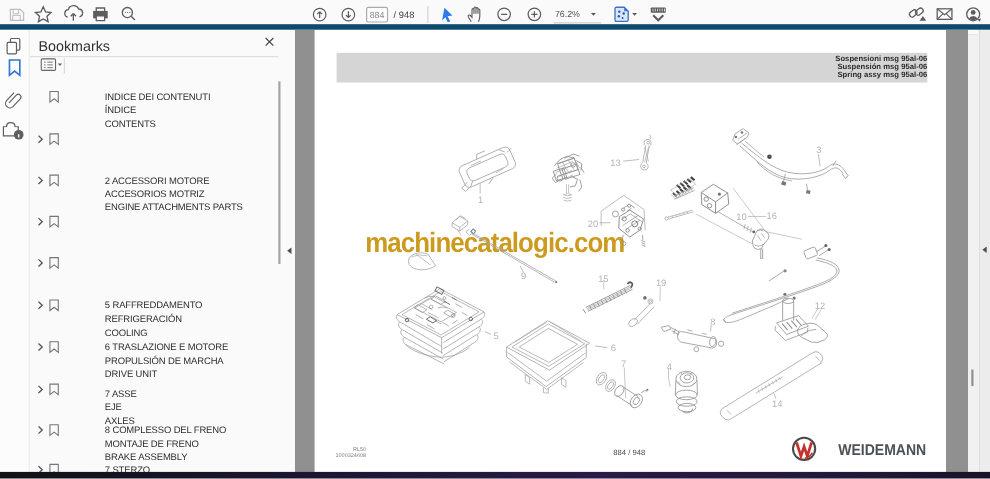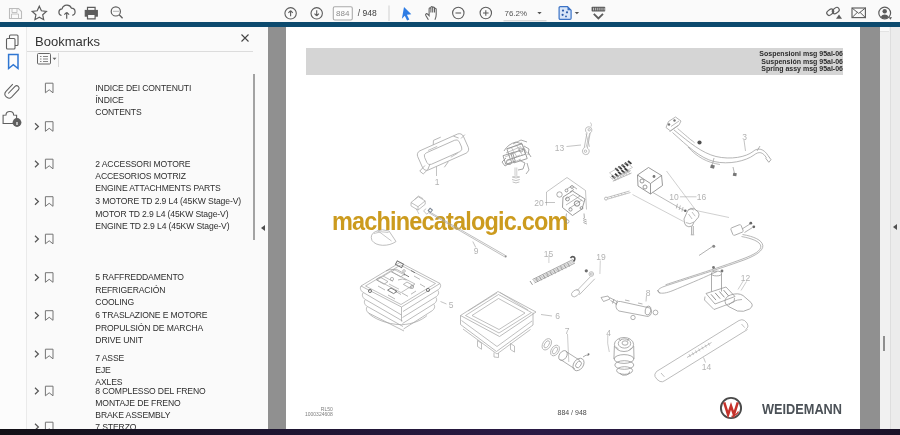--- a/index.html
+++ b/index.html
@@ -435,21 +435,20 @@
     <path d="M208.5 7.5 l7 7 m0 -7 l-7 7" stroke="#444" stroke-width="1.1"></path>
     <rect x="4.5" y="26.5" width="13" height="10.5" rx="1"></rect>
     <path d="M7 29.5 h1.5 M10 29.5 h5 M7 32 h1.5 M10 32 h5 M7 34.5 h1.5 M10 34.5 h5" stroke-width="0.8"></path>
     <path d="M19.5 30.8 l2 2.2 2-2.2 z" fill="#666" stroke="none"></path>
   </svg>
   <div class="vsep"></div>
   <div class="thumb"></div>
   <div class="larr"></div>
   <div class="bk" style="top:54.9px">INDICE DEI CONTENUTI<br>ÍNDICE<br>CONTENTS</div>
   <div class="bk" style="top:130.9px">2 ACCESSORI MOTORE<br>ACCESORIOS MOTRIZ<br>ENGINE ATTACHMENTS PARTS</div>
-  <div class="bk" style="top:168.4px">3 MOTORE TD 2.9 L4 (45KW Stage-V)<br>MOTOR TD 2.9 L4 (45KW Stage-V)<br>ENGINE TD 2.9 L4 (45KW Stage-V)</div>
   <div class="bk" style="top:244.4px">5 RAFFREDDAMENTO<br>REFRIGERACIÓN<br>COOLING</div>
   <div class="bk" style="top:282.4px">6 TRASLAZIONE E MOTORE<br>PROPULSIÓN DE MARCHA<br>DRIVE UNIT</div>
   <div class="bk" style="top:325px">7 ASSE<br>EJE<br>AXLES</div>
   <div class="bk" style="top:357.9px">8 COMPLESSO DEL FRENO<br>MONTAJE DE FRENO<br>BRAKE ASSEMBLY</div>
   <div class="bk" style="top:393.9px">7 STERZO</div>
   <svg class="abs" style="left:0;top:0;" width="241" height="403" fill="none" stroke="#757575" stroke-width="1">
     <path d="M18.4 56.2 h7.6 v9.6 l-3.8 -3 l-3.8 3 z"></path>
     <path d="M18.4 94.7 h7.6 v9.6 l-3.8 -3 l-3.8 3 z"></path>
     <path d="M8 96.3 l3.4 3.2 l-3.4 3.2" stroke="#555" stroke-width="1.2"></path>
     <path d="M18.4 132.2 h7.6 v9.6 l-3.8 -3 l-3.8 3 z"></path>

